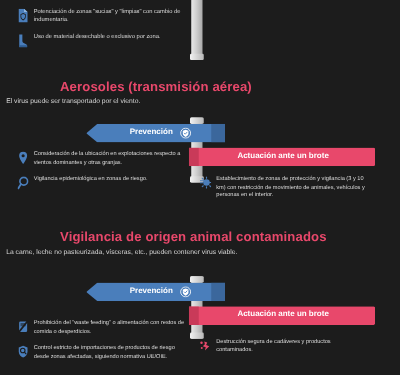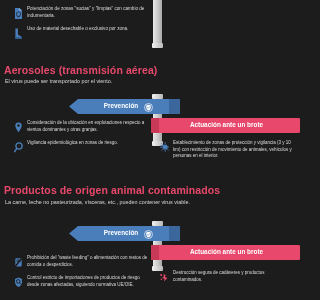--- a/index.html
+++ b/index.html
@@ -24,20 +24,21 @@
     border-radius:1px;
   }
   .post .cap.top{top:0;}
   .post .cap.bot{bottom:0;}
 
   
   .section{position:absolute;left:0;width:300px;}
   .sec-title{
     color:#e8486b;font-weight:bold;letter-spacing:.1px;
     white-space:nowrap;
+    margin-left:44px;
   }
   .sec-sub{
     color:#d6d6d6;white-space:nowrap;
   }
 
   
   .banner{
     position:absolute;height:15px;display:flex;align-items:center;
     z-index:3;
   }
@@ -184,21 +185,21 @@
             <path d="M0.3 3.6h2.6M0.3 5.2h2.0" stroke="#4a7ebb" stroke-width="0.8" stroke-linecap="round"></path>
           </svg>
         </span>
         <span class="btxt t-bullet">Establecimiento de zonas de protección y vigilancia (3 y 10 km) con restricción de movimiento de animales, vehículos y personas en el interior.</span>
       </div>
     </div>
   </div>
 
   <div class="section" style="top:184px;">
 
-    <div class="sec-title t-title" style="position:absolute;left:4px;top:0;">Productos de origen animal contaminados</div>
+    <div class="sec-title t-title" style="position:absolute;left:4px;top:0;">Vigilancia de origen animal contaminados</div>
 
     <div class="sec-sub t-sub" style="position:absolute;left:5px;top:15px;">La carne, leche no pasteurizada, vísceras, etc., pueden contener virus viable.</div>
 
     <div class="post" style="left:153px;top:37px;height:50px;">
       <div class="cap top"></div>
       <div class="cap bot"></div>
     </div>
 
     <div class="banner banner-prev" style="left:69px;top:42px;width:91px;">
       <span class="lbl t-banner">Prevención</span>

